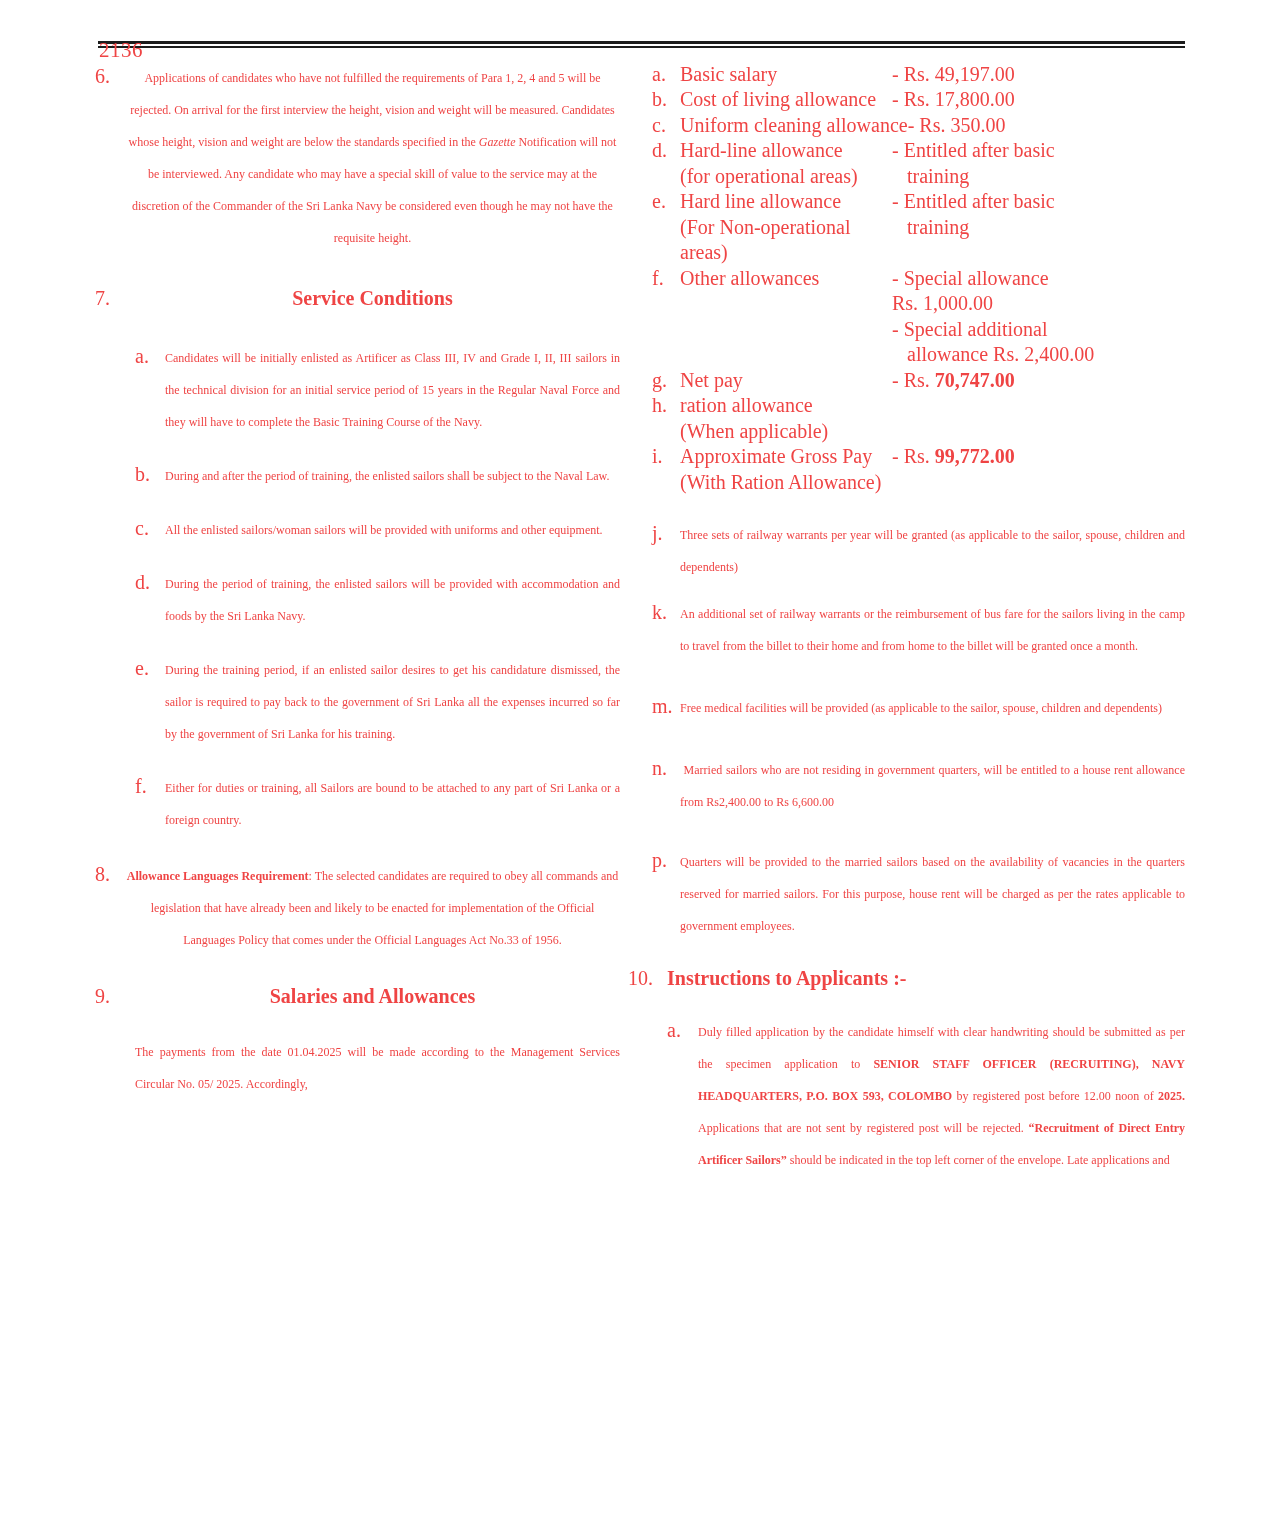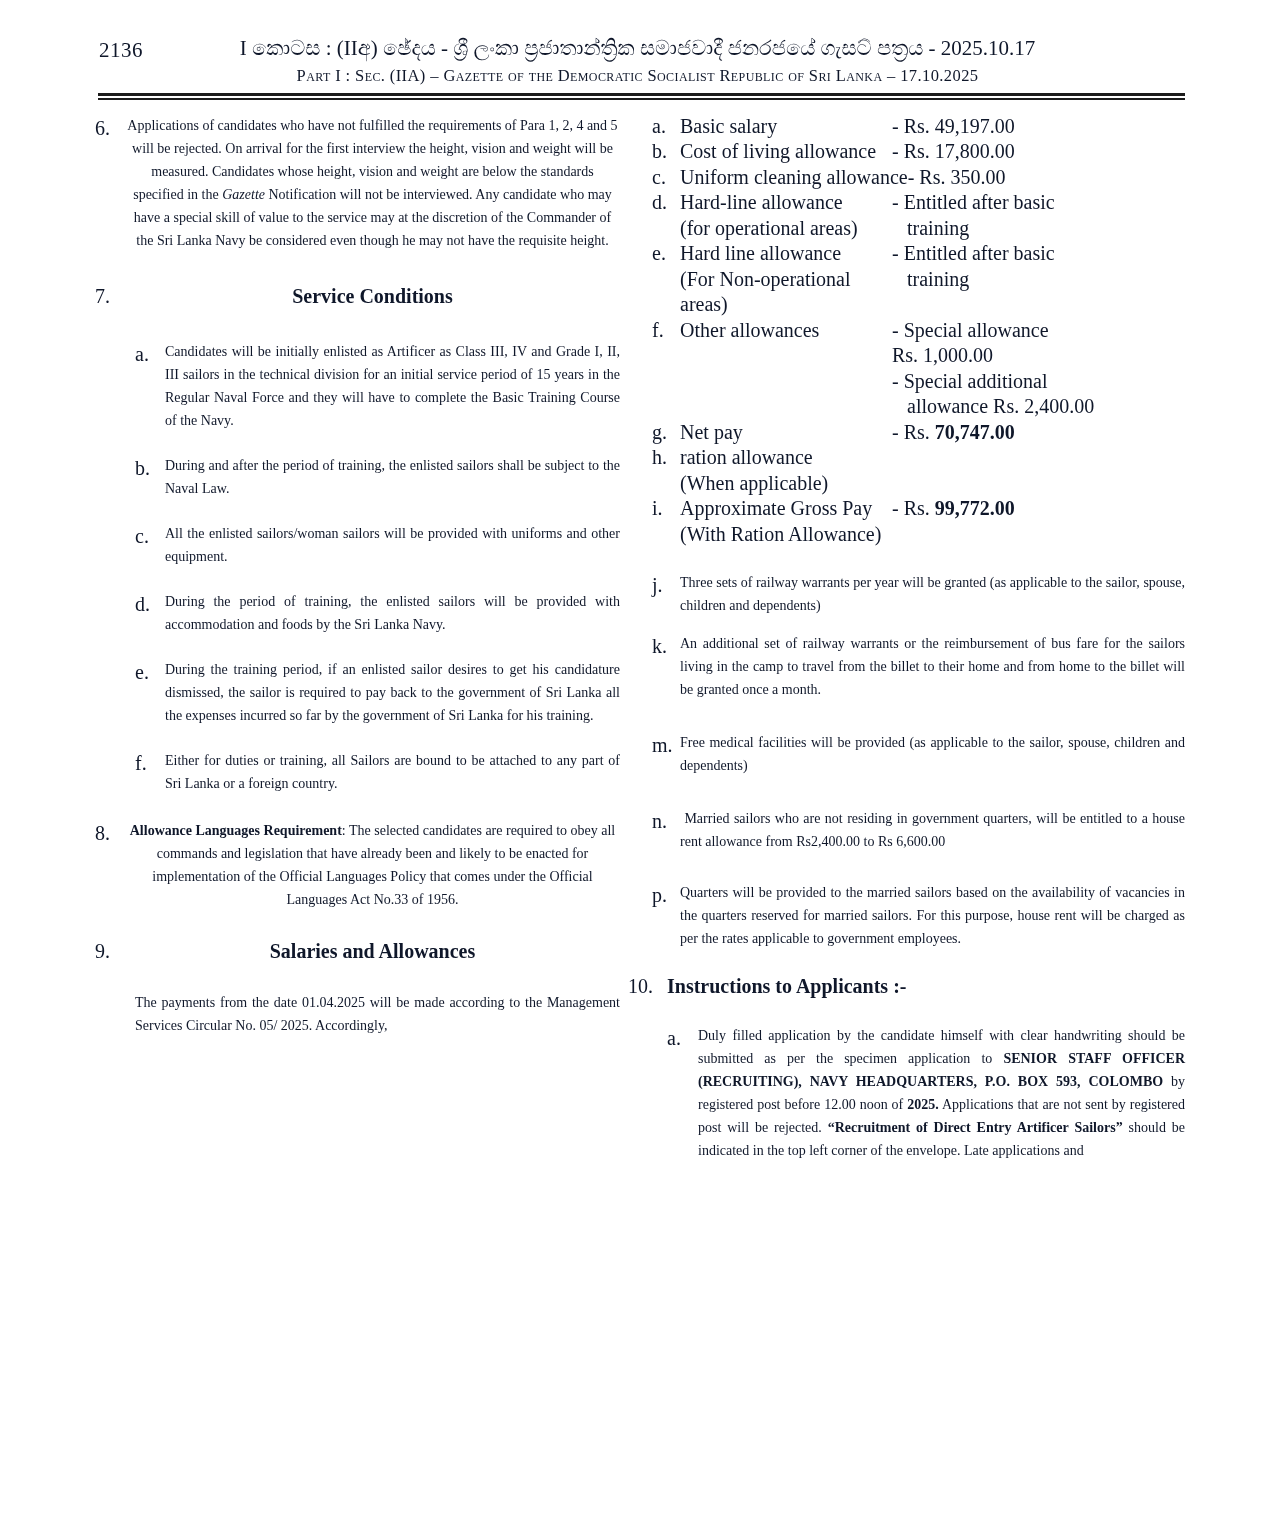--- a/index.html
+++ b/index.html
@@ -2,36 +2,36 @@
 <html><head>
 <meta charset="utf-8">
 <style>
   html,body{margin:0;padding:0;background:#e8e8e8;}
   .page{
     position:relative;
     width:1275px;height:1520px;
     margin:0 auto;
     background:#ffffff;
     font-family:"Liberation Serif","DejaVu Serif",serif;
-    color:#0f172a;
+    color:#ef4444;
     overflow:hidden;
   }
   
   .hdr{position:relative;padding-top:34px;}
   .page-num{position:absolute;left:99px;top:38px;font-size:21px;letter-spacing:.5px;}
   .hdr-center{text-align:center;}
   .title-si{font-size:21px;line-height:28px;}
   .title-en{font-size:16.5px;line-height:21px;margin-top:3px;font-variant:small-caps;letter-spacing:.4px;}
   .rule-thick{height:3px;background:#1c1c1c;margin:7px 90px 0 98px;}
   .rule-thin{height:1.5px;background:#1c1c1c;margin:2px 90px 0 98px;}
   
   .columns{display:flex;align-items:flex-start;padding:8px 90px 0 95px;}
   .col-left{width:525px;}
   .col-right{width:535px;margin-left:30px;}
-  .para{font-size:14px;line-height:23px;text-align:justify;}
+  .para{font-size:12px;line-height:32px;text-align:justify;}
   .item{display:flex;}
   .item .num{flex:0 0 30px;font-size:20px;line-height:28px;}
   .item .body{flex:1;text-align:center;}
   .sub{display:flex;margin-left:40px;}
   .sub .num{flex:0 0 30px;font-size:20px;line-height:28px;}
   .sub .body{flex:1;}
   .heading{font-weight:bold;font-size:20px;line-height:28px;}
   .plain-indent{margin-left:40px;}
   
   .srow{display:flex;margin-left:2px;font-size:20px;line-height:25.5px;}
@@ -48,24 +48,20 @@
   .sub10 .num{flex:0 0 31px;font-size:20px;line-height:28px;}
   .sub10 .body{flex:1;}
 </style>
 </head>
 <body>
 
 <div class="page">
 
   <div class="hdr">
     <div class="page-num">2136</div>
-    <div class="hdr-center">
-      <div class="title-si">I කොටස : (IIඅ) ඡේදය - ශ්‍රී ලංකා ප්‍රජාතාන්ත්‍රික සමාජවාදී ජනරජයේ ගැසට් පත්‍රය - 2025.10.17</div>
-      <div class="title-en">Part I : Sec. (IIA) – Gazette of the Democratic Socialist Republic of Sri Lanka – 17.10.2025</div>
-    </div>
     <div class="rule-thick"></div>
     <div class="rule-thin"></div>
   </div>
 
   <div class="columns">
 
     <section class="col-left">
 
       <div class="item" style="margin-top:6px">
         <span class="num">6.</span>

